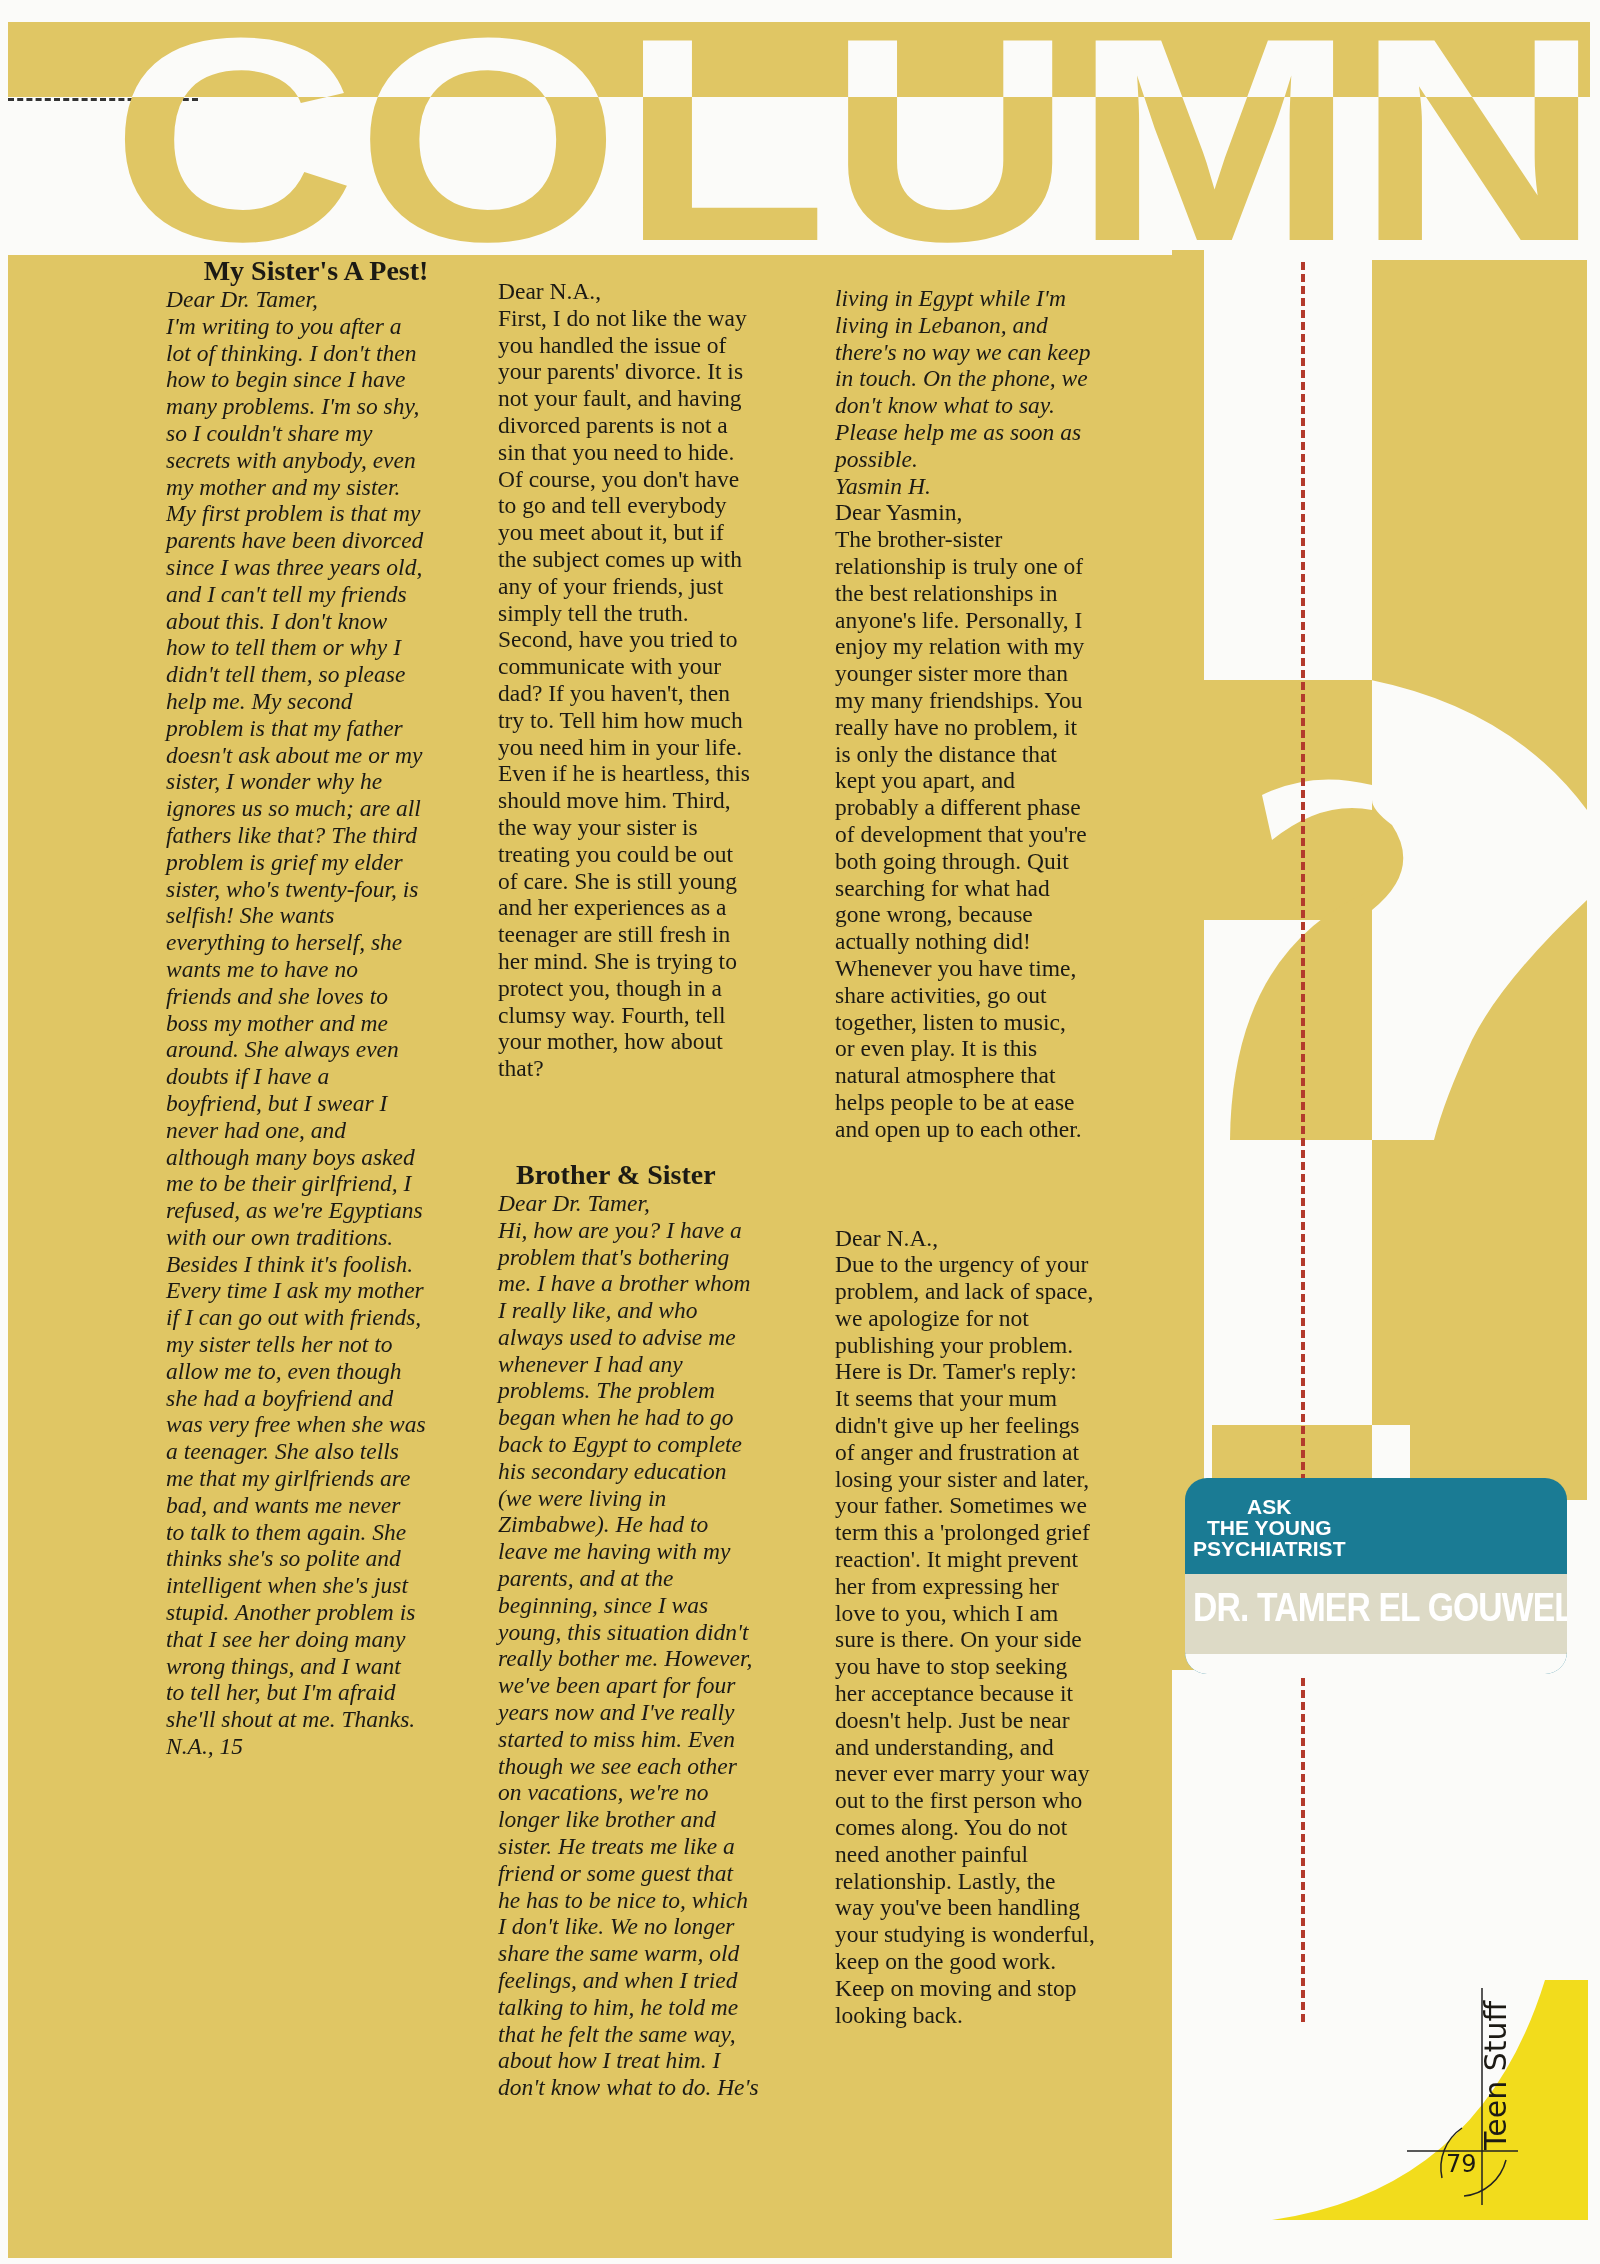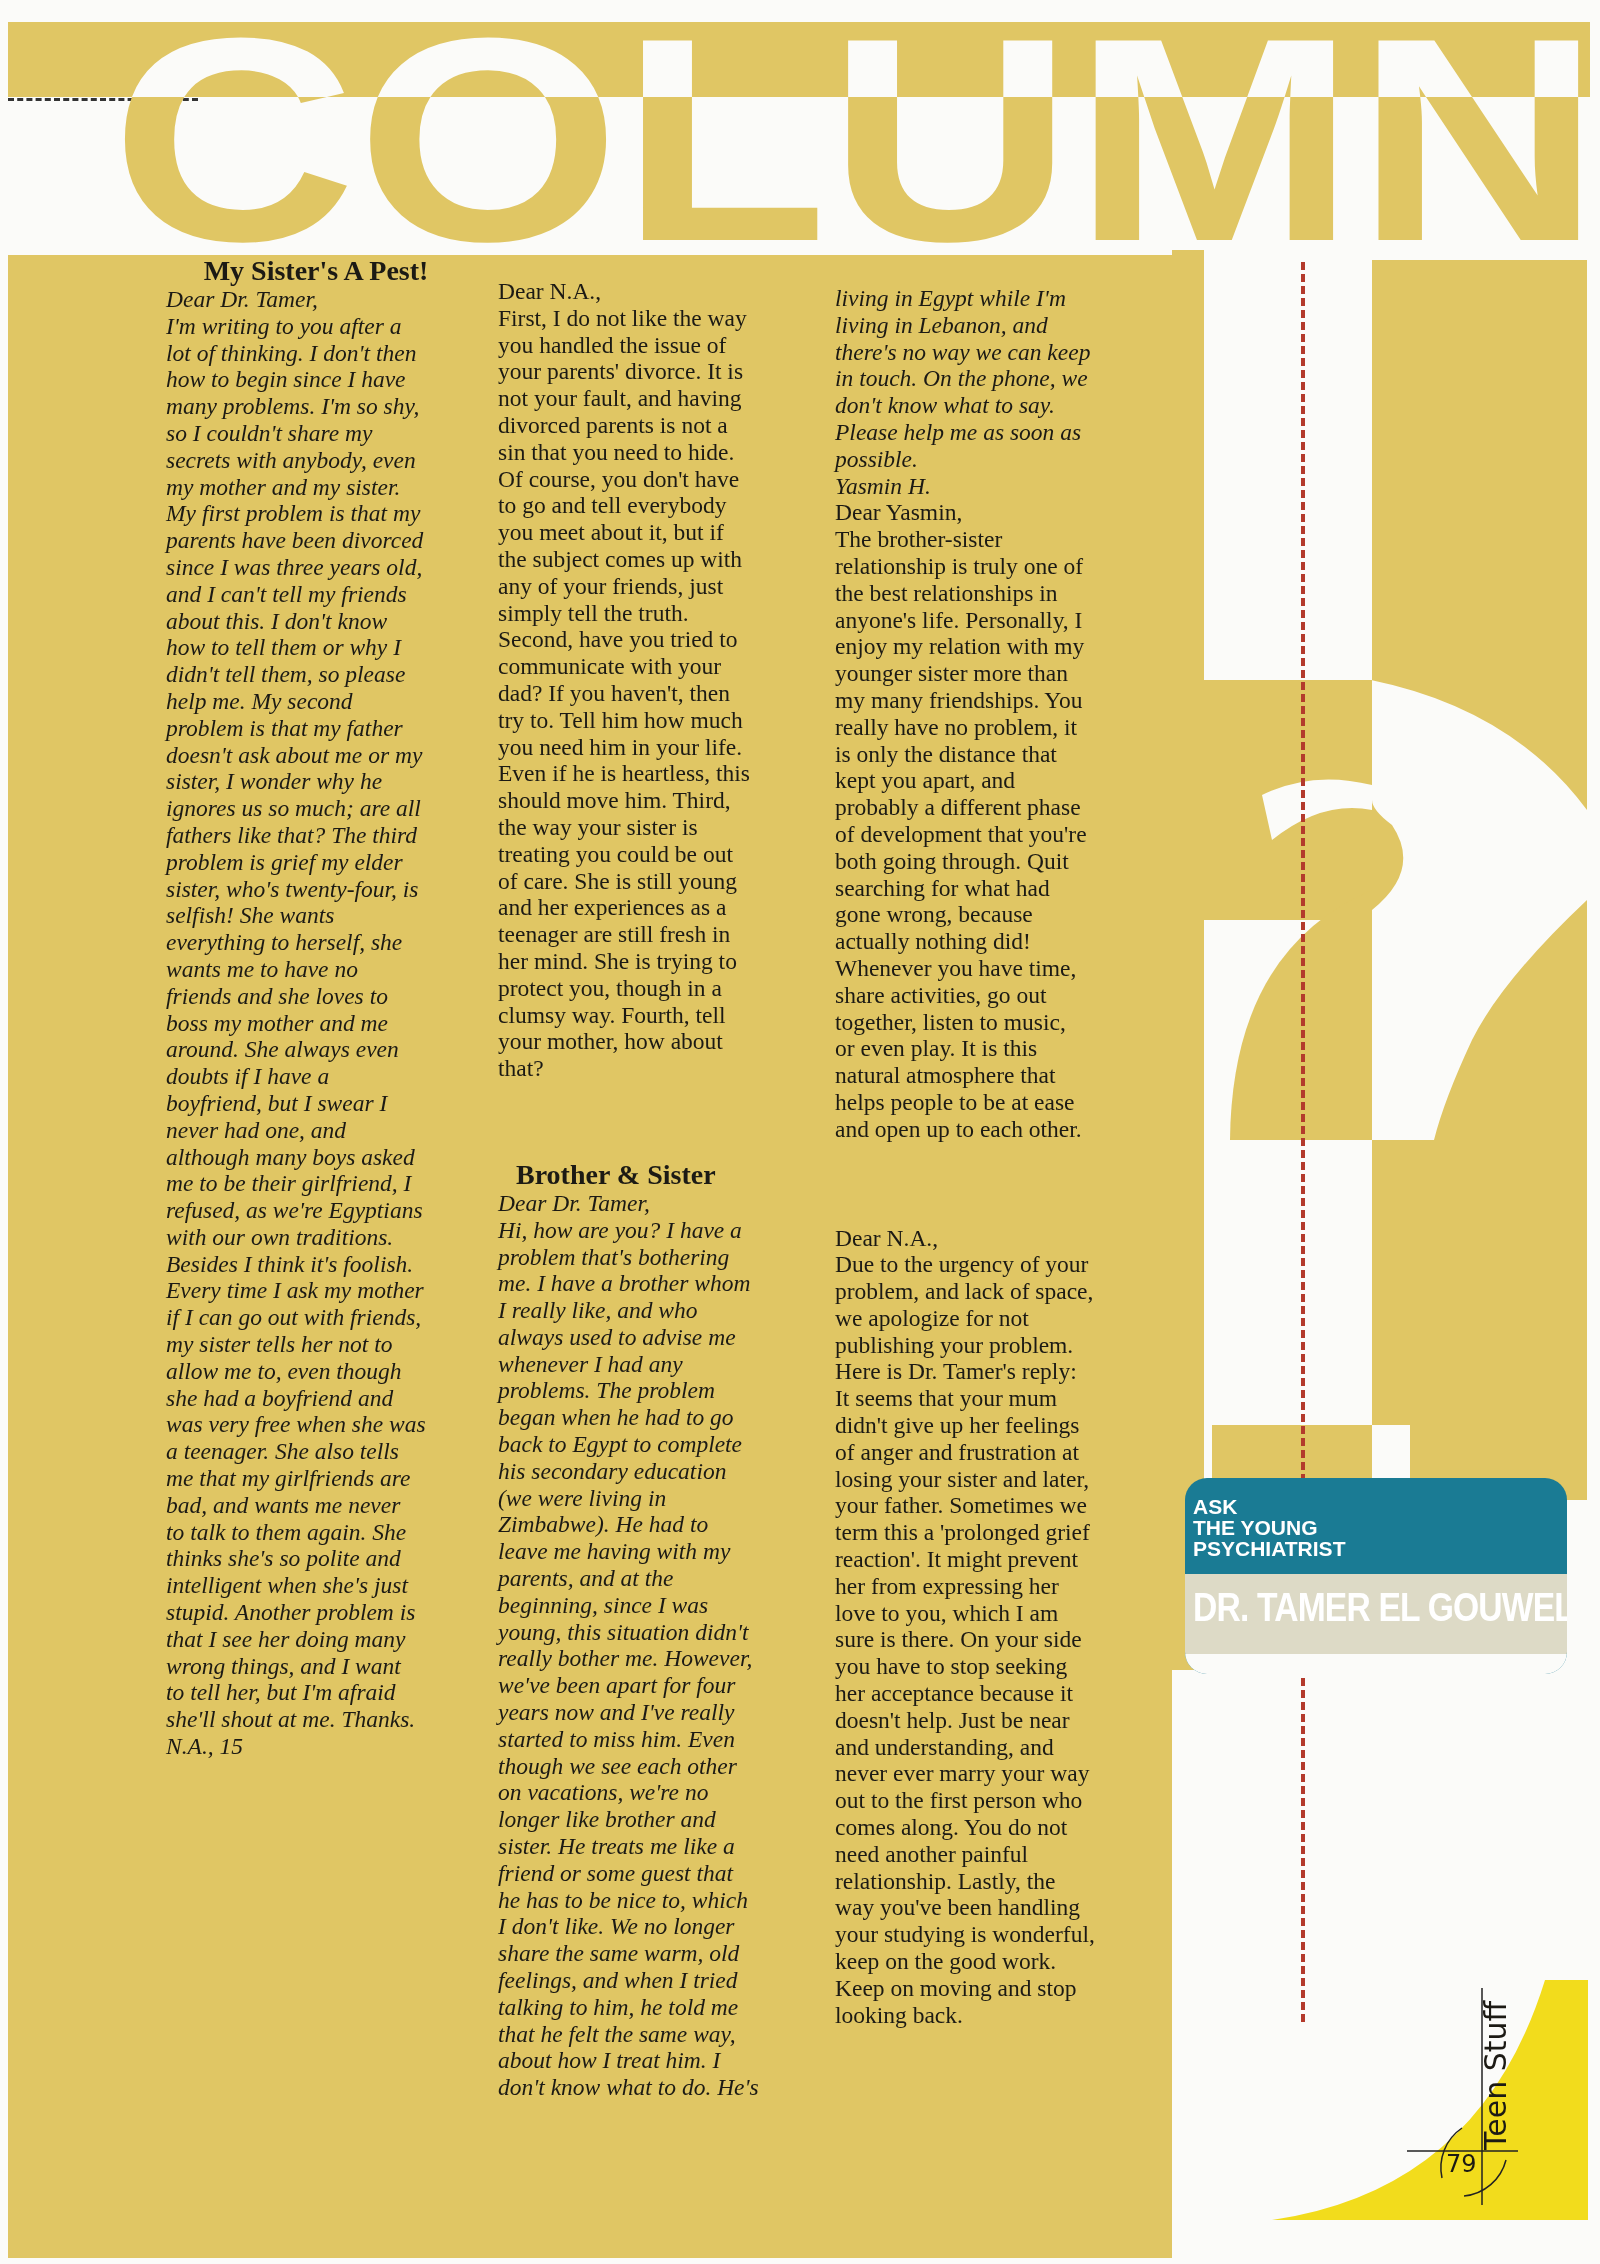--- a/index.html
+++ b/index.html
@@ -26,21 +26,21 @@
   .sig { font-style:italic; }
   #col1 { left:158px; top:256px; width:300px;margin-left:8px; }
   #col2 { left:498px; top:278px; width:305px; }
   #col3 { left:835px; top:285px; width:300px; }
 
   
   #qmark { position:absolute; left:1172px; top:250px; width:428px; height:1420px; }
   #red-dash { position:absolute; left:1301px; width:0; border-left:4px dashed #b33a2c; }
   
   #ask-box { position:absolute; left:1185px; top:1478px; width:382px; height:196px;
-    background:#1a7b94; border-radius:22px; overflow:hidden; }
+    background:#1a7b94; border-radius:22px; overflow:hidden;text-align:center; }
   #ask-title { position:absolute; left:8px; top:18px; color:#fff;
     font-family:"Liberation Sans","DejaVu Sans",sans-serif; font-weight:bold; font-size:21px; line-height:21px; }
   #ask-name-band { position:absolute; left:0; top:96px; width:100%; height:80px; background:#dddac6; }
   #ask-name { position:absolute; left:8px; top:10px; color:#fff; white-space:nowrap;
     font-family:"Liberation Sans","DejaVu Sans",sans-serif; font-weight:bold; font-size:41px;
     transform:scaleX(0.82); transform-origin:left center; letter-spacing:-1px; }
   #ask-white-band { position:absolute; left:0; top:176px; width:100%; height:28px; background:#fbfbf9; }
   #ask-grey-band { position:absolute; left:0; top:204px; width:100%; height:16px; background:#dddac6; }
 
   

